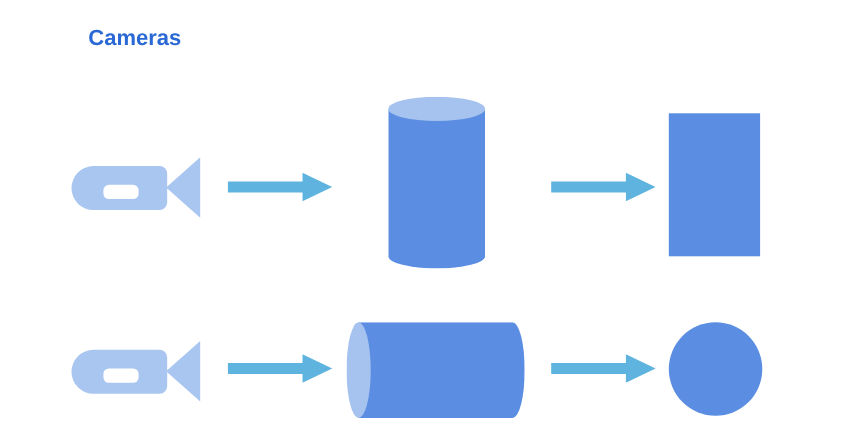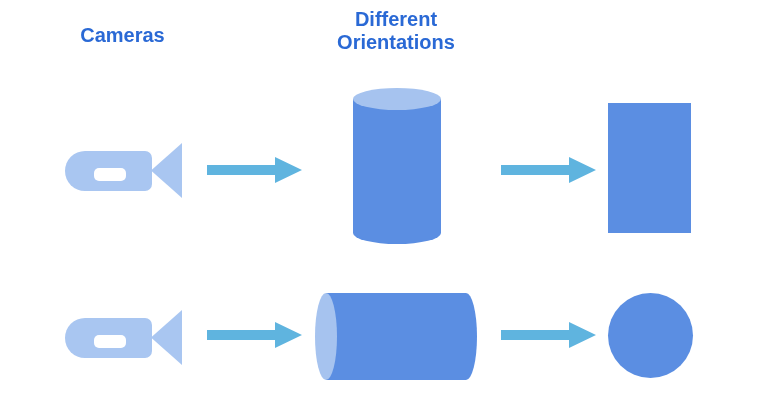--- a/index.html
+++ b/index.html
@@ -46,21 +46,20 @@
     border-radius:50%;
     background:var(--shape,#5b8ee2);
   }
 </style>
 </head>
 <body>
 
 <div class="canvas">
 
   <div class="heading h-cameras">Cameras</div>
-  <div class="heading h-orient">Different Orientations</div>
 
   <svg class="shape camera cam-r1" viewBox="0 0 119 57" xmlns="http://www.w3.org/2000/svg">
     <path class="cam-fill" d="M21,9 H81 A7,7 0 0 1 88,16 V42 A7,7 0 0 1 81,49 H21 A20,20 0 0 1 21,9 Z"></path>
     <polygon class="cam-fill" points="87,28.5 118,1 118,56"></polygon>
     <rect class="slot-fill" x="30" y="26" width="32" height="13" rx="5"></rect>
   </svg>
 
   <svg class="shape arrow a1" viewBox="0 0 95 26" xmlns="http://www.w3.org/2000/svg">
     <polygon class="arrow-fill" points="0,8 68,8 68,0 95,13 68,26 68,18 0,18"></polygon>
   </svg>

